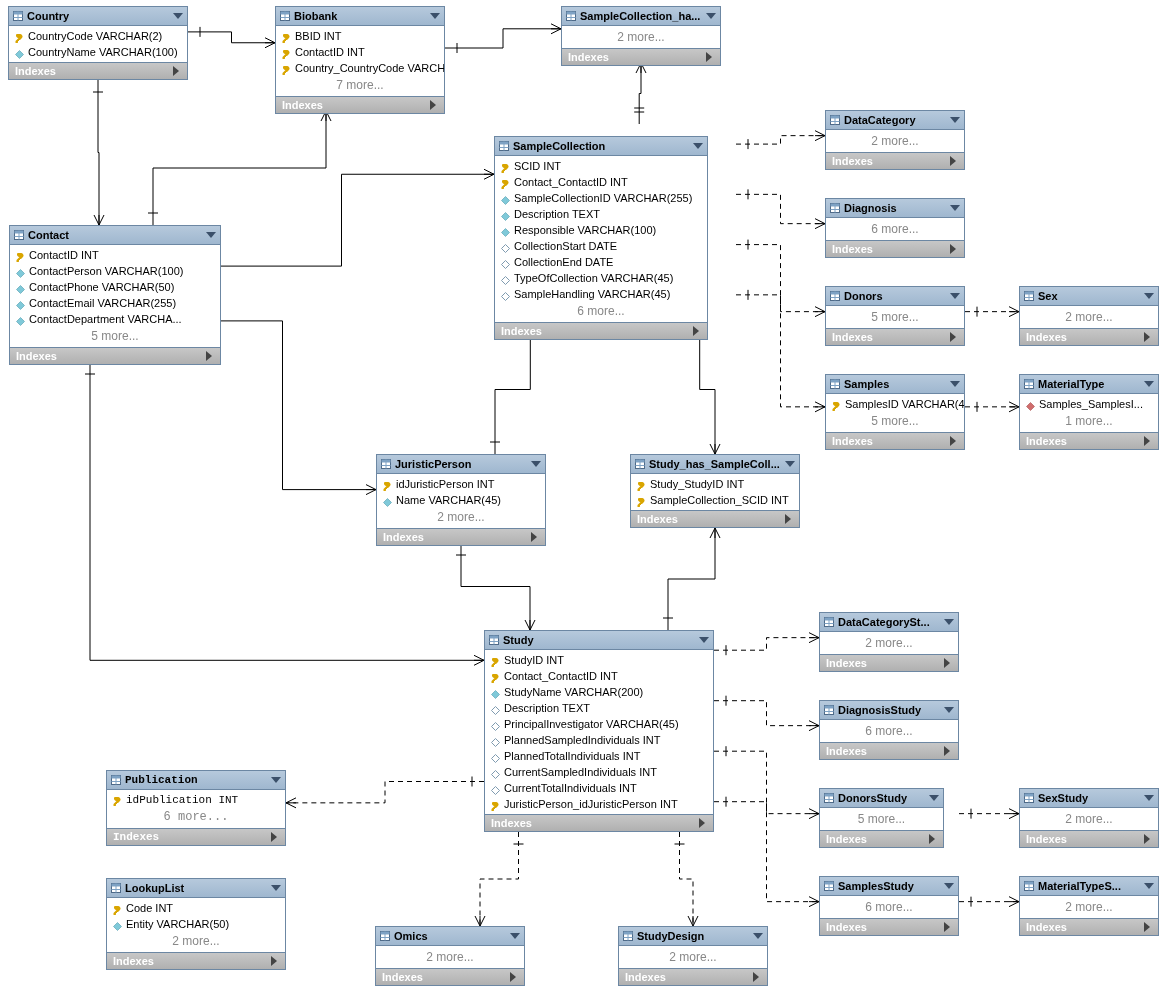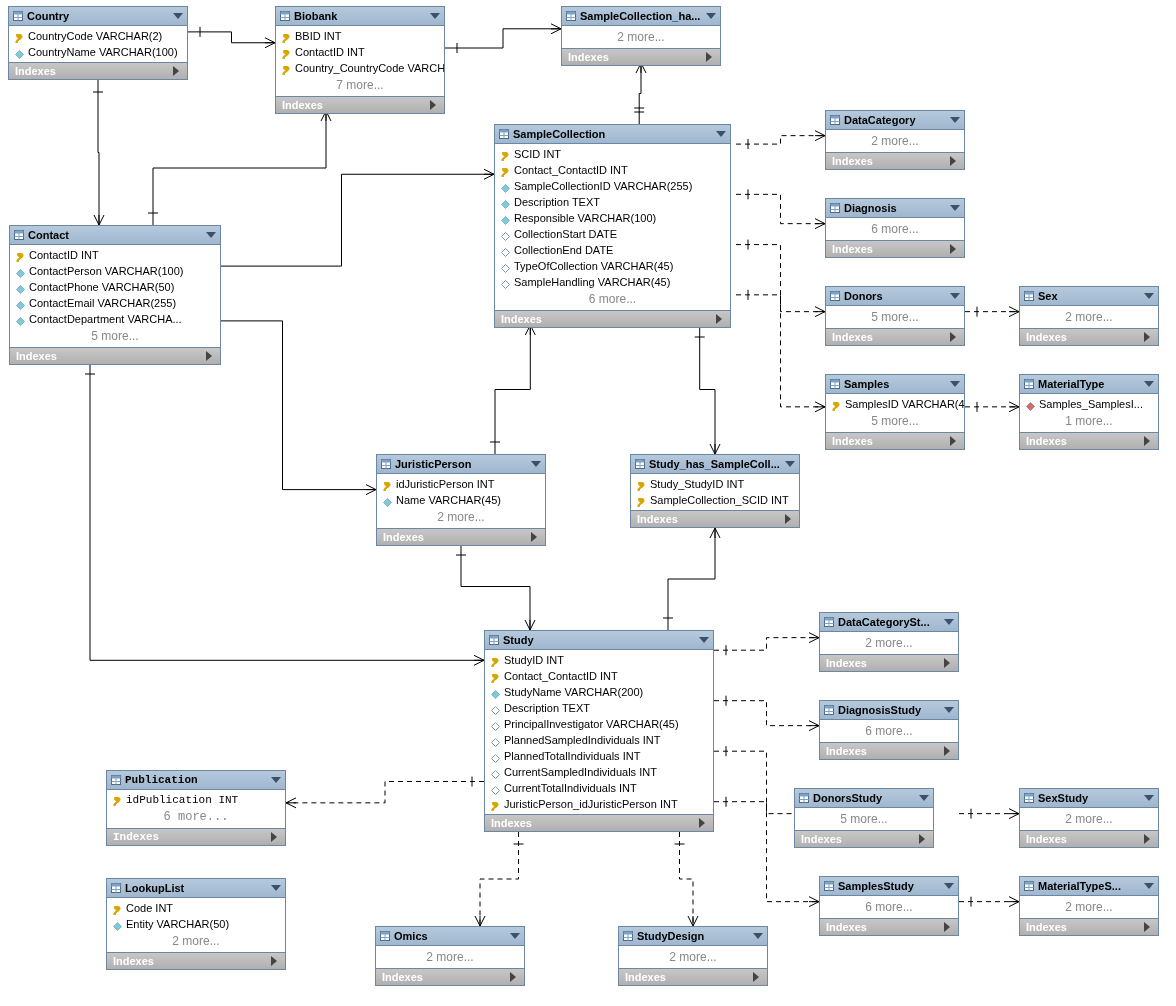--- a/index.html
+++ b/index.html
@@ -355,21 +355,21 @@
             </svg></span>
           <span>ContactDepartment VARCHA...</span>
         </div>
         <div class="more">5 more...</div>
       </div>
       <div class="idx">
         <span class="lbl">Indexes</span>
         <span class="tri"></span>
       </div>
     </div>
-    <div class="entity" style="left: 494px; top: 124px; width: 237px;">
+    <div class="entity" style="left: 494px; top: 136px; width: 214px;">
       <div class="hdr">
         <span class="ico">
           <svg width="10" height="10" viewBox="0 0 10 10">
             <rect x="0.5" y="0.5" width="9" height="9" fill="#fff" stroke="#4e6a88"></rect>
             <rect x="0.5" y="0.5" width="9" height="3" fill="#7ea2c4"></rect>
             <line x1="0.5" y1="6.5" x2="9.5" y2="6.5" stroke="#7ea2c4"></line>
             <line x1="5" y1="0.5" x2="5" y2="9.5" stroke="#7ea2c4"></line>
           </svg>
         </span>
         <span class="ttl">SampleCollection</span>
@@ -755,21 +755,21 @@
         <span class="tri"></span>
       </div>
       <div class="body">
         <div class="more">6 more...</div>
       </div>
       <div class="idx">
         <span class="lbl">Indexes</span>
         <span class="tri"></span>
       </div>
     </div>
-    <div class="entity" style="left: 794px; top: 788px; width: 140px;">
+    <div class="entity" style="left: 819px; top: 788px; width: 125px;">
       <div class="hdr">
         <span class="ico">
           <svg width="10" height="10" viewBox="0 0 10 10">
             <rect x="0.5" y="0.5" width="9" height="9" fill="#fff" stroke="#4e6a88"></rect>
             <rect x="0.5" y="0.5" width="9" height="3" fill="#7ea2c4"></rect>
             <line x1="0.5" y1="6.5" x2="9.5" y2="6.5" stroke="#7ea2c4"></line>
             <line x1="5" y1="0.5" x2="5" y2="9.5" stroke="#7ea2c4"></line>
           </svg>
         </span>
         <span class="ttl">DonorsStudy</span>

